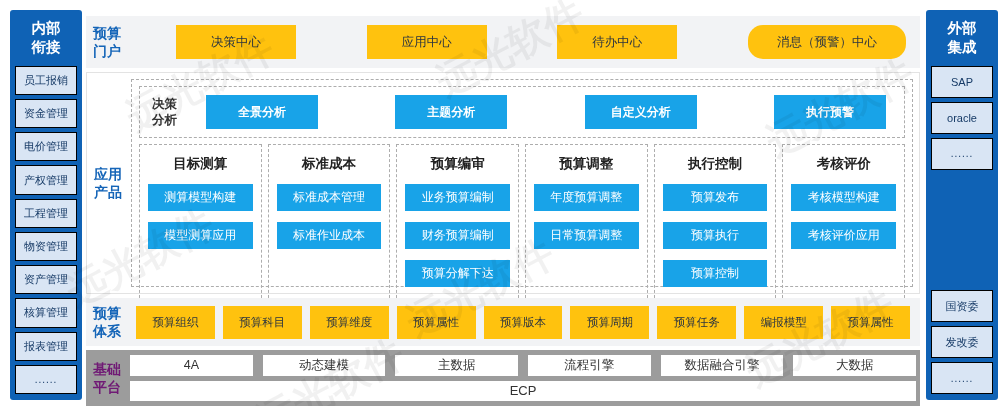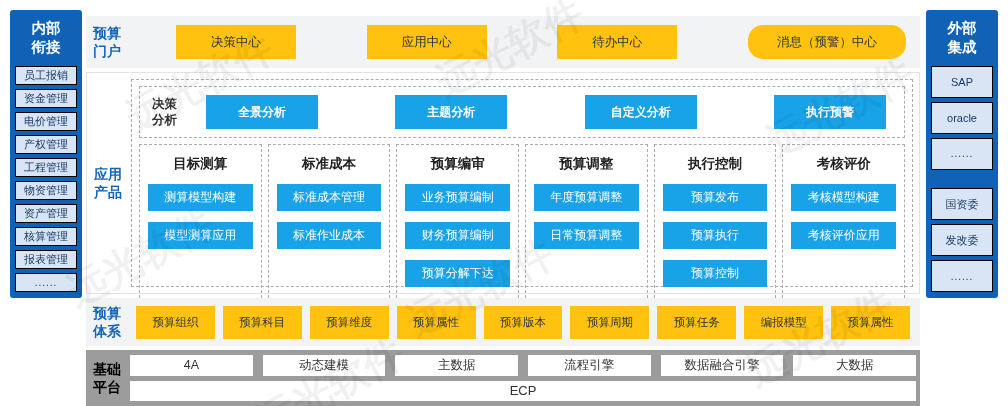--- a/index.html
+++ b/index.html
@@ -1,20 +1,20 @@
 <!DOCTYPE html>
 <html><head>
 <meta charset="utf-8">
 <style>
   html,body{margin:0;padding:0;background:#fff;}
   .stage{position:relative;width:1008px;height:406px;background:#fff;overflow:hidden;
          font-family:"Liberation Sans","DejaVu Sans",sans-serif;}
 
   
-  .side{position:absolute;top:10px;width:72px;height:288px;background:#0f62b5;border-radius:3px;
+  .side{position:absolute;top:10px;width:72px;height:390px;background:#0f62b5;border-radius:3px;
         padding:6px 5px;box-sizing:border-box;display:flex;flex-direction:column;gap:4px;}
   .side.left{left:10px;}
   .side.right{left:926px;}
   .side-title{color:#fff;font-weight:bold;font-size:14.5px;text-align:center;line-height:1.3;margin:3px 0 5px;}
   .side-item{flex:1;background:#d9e5f4;border:1px solid #000000;display:flex;align-items:center;justify-content:center;
              font-size:11px;color:#163a66;box-sizing:border-box;}
   .side-item.fixed{flex:0 0 32px;}
   .side-spacer{flex:1;}
   .dots{letter-spacing:1px;font-size:10px;}
 
@@ -48,21 +48,21 @@
   .col-title{text-align:center;font-weight:bold;font-size:13.5px;color:#222;margin:2px 0 11px;}
   .col .btn-blue{height:27px;margin-bottom:11px;}
 
   
   .system{height:48px;background:#f2f3f5;margin-bottom:4px;}
   .sys-btns{flex:1;display:flex;align-items:center;gap:8px;padding:0 10px 0 6px;}
   .sys-btns .btn-yellow{flex:1;height:33px;font-size:11.5px;}
 
   
   .platform{height:56px;background:#9c9c9c;}
-  .platform .sec-label{color:#000000;}
+  .platform .sec-label{color:#701a75;}
   .plat-content{flex:1;display:flex;flex-direction:column;gap:5px;padding:5px 4px 5px 0;box-sizing:border-box;border-radius:9px;}
   .plat-row{flex:1;display:flex;gap:10px;}
   .plat-box{flex:1;background:#fff;display:flex;align-items:center;justify-content:center;
             font-size:12.5px;color:#333;}
   .plat-ecp{flex:1;background:#fff;display:flex;align-items:center;justify-content:center;
             font-size:13px;color:#333;}
 
   
   .wm{position:absolute;color:#000;opacity:0.05;font-size:40px;font-weight:bold;white-space:nowrap;
       transform:rotate(-28deg);pointer-events:none;z-index:6;}

